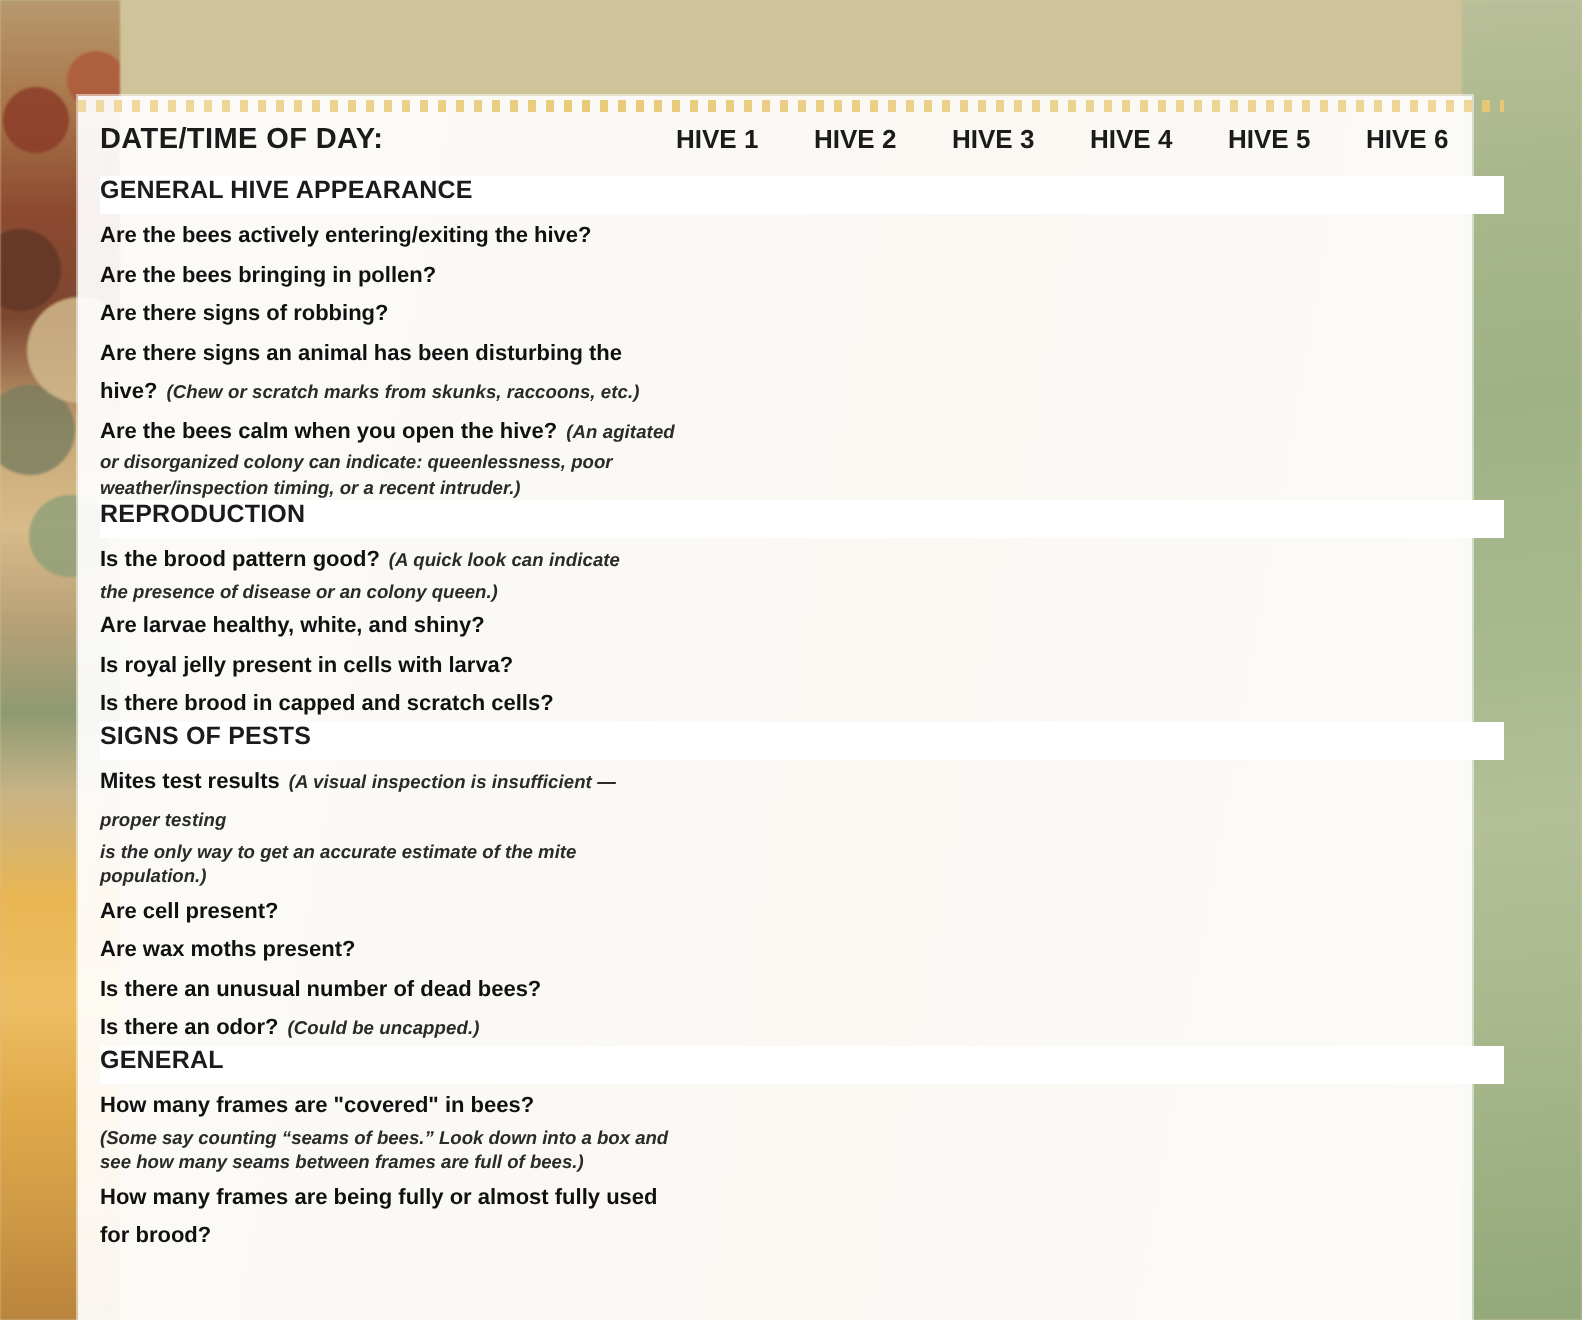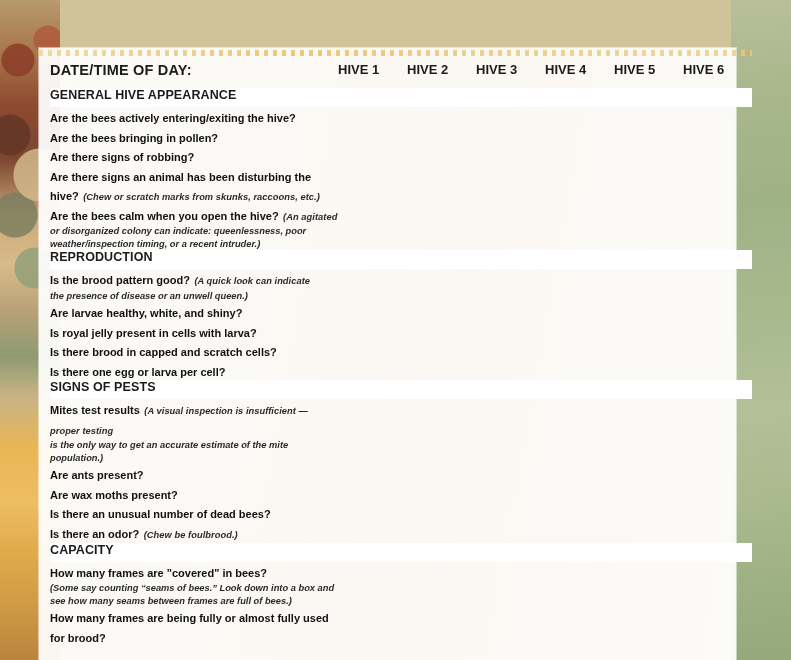--- a/index.html
+++ b/index.html
@@ -230,21 +230,21 @@
         <tr class="band">
           <td class="band-title">REPRODUCTION</td>
           <td class="cell"></td>
           <td class="cell"></td>
           <td class="cell"></td>
           <td class="cell"></td>
           <td class="cell"></td>
           <td class="cell last"></td>
         </tr>
         <tr class="qrow">
-          <td class="q"><span class="qmain">Is the brood pattern good?</span> <span class="qnote">(A quick look can indicate</span><span class="qnote-block">the presence of disease or an unwell queen.)</span></td>
+          <td class="q"><span class="qmain">Is the brood pattern good?</span> <span class="qnote">(A quick look can indicate</span><span class="qnote-block">the presence of disease or an colony queen.)</span></td>
           <td class="cell"></td>
           <td class="cell"></td>
           <td class="cell"></td>
           <td class="cell"></td>
           <td class="cell"></td>
           <td class="cell last"></td>
         </tr>
         <tr class="qrow">
           <td class="q"><span class="qmain">Are larvae healthy, white, and shiny?</span></td>
           <td class="cell"></td>
@@ -258,29 +258,20 @@
           <td class="q"><span class="qmain">Is royal jelly present in cells with larva?</span></td>
           <td class="cell"></td>
           <td class="cell"></td>
           <td class="cell"></td>
           <td class="cell"></td>
           <td class="cell"></td>
           <td class="cell last"></td>
         </tr>
         <tr class="qrow">
           <td class="q"><span class="qmain">Is there brood in capped and scratch cells?</span></td>
-          <td class="cell"></td>
-          <td class="cell"></td>
-          <td class="cell"></td>
-          <td class="cell"></td>
-          <td class="cell"></td>
-          <td class="cell last"></td>
-        </tr>
-        <tr class="qrow">
-          <td class="q"><span class="qmain">Is there one egg or larva per cell?</span></td>
           <td class="cell"></td>
           <td class="cell"></td>
           <td class="cell"></td>
           <td class="cell"></td>
           <td class="cell"></td>
           <td class="cell last"></td>
         </tr>
         <tr class="band">
           <td class="band-title">SIGNS OF PESTS</td>
           <td class="cell"></td>
@@ -293,21 +284,21 @@
         <tr class="qrow">
           <td class="q"><span class="qmain">Mites test results</span> <span class="qnote">(A visual inspection is insufficient — proper testing</span><span class="qnote-block">is the only way to get an accurate estimate of the mite population.)</span></td>
           <td class="cell"></td>
           <td class="cell"></td>
           <td class="cell"></td>
           <td class="cell"></td>
           <td class="cell"></td>
           <td class="cell last"></td>
         </tr>
         <tr class="qrow">
-          <td class="q"><span class="qmain">Are ants present?</span></td>
+          <td class="q"><span class="qmain">Are cell present?</span></td>
           <td class="cell"></td>
           <td class="cell"></td>
           <td class="cell"></td>
           <td class="cell"></td>
           <td class="cell"></td>
           <td class="cell last"></td>
         </tr>
         <tr class="qrow">
           <td class="q"><span class="qmain">Are wax moths present?</span></td>
           <td class="cell"></td>
@@ -320,30 +311,30 @@
         <tr class="qrow">
           <td class="q"><span class="qmain">Is there an unusual number of dead bees?</span></td>
           <td class="cell"></td>
           <td class="cell"></td>
           <td class="cell"></td>
           <td class="cell"></td>
           <td class="cell"></td>
           <td class="cell last"></td>
         </tr>
         <tr class="qrow">
-          <td class="q"><span class="qmain">Is there an odor?</span> <span class="qnote">(Chew be foulbrood.)</span></td>
+          <td class="q"><span class="qmain">Is there an odor?</span> <span class="qnote">(Could be uncapped.)</span></td>
           <td class="cell"></td>
           <td class="cell"></td>
           <td class="cell"></td>
           <td class="cell"></td>
           <td class="cell"></td>
           <td class="cell last"></td>
         </tr>
         <tr class="band">
-          <td class="band-title">CAPACITY</td>
+          <td class="band-title">GENERAL</td>
           <td class="cell"></td>
           <td class="cell"></td>
           <td class="cell"></td>
           <td class="cell"></td>
           <td class="cell"></td>
           <td class="cell last"></td>
         </tr>
         <tr class="qrow">
           <td class="q"><span class="qmain">How many frames are "covered" in bees?</span><span class="qnote-block">(Some say counting “seams of bees.” Look down into a box and see how many seams between frames are full of bees.)</span></td>
           <td class="cell"></td>

